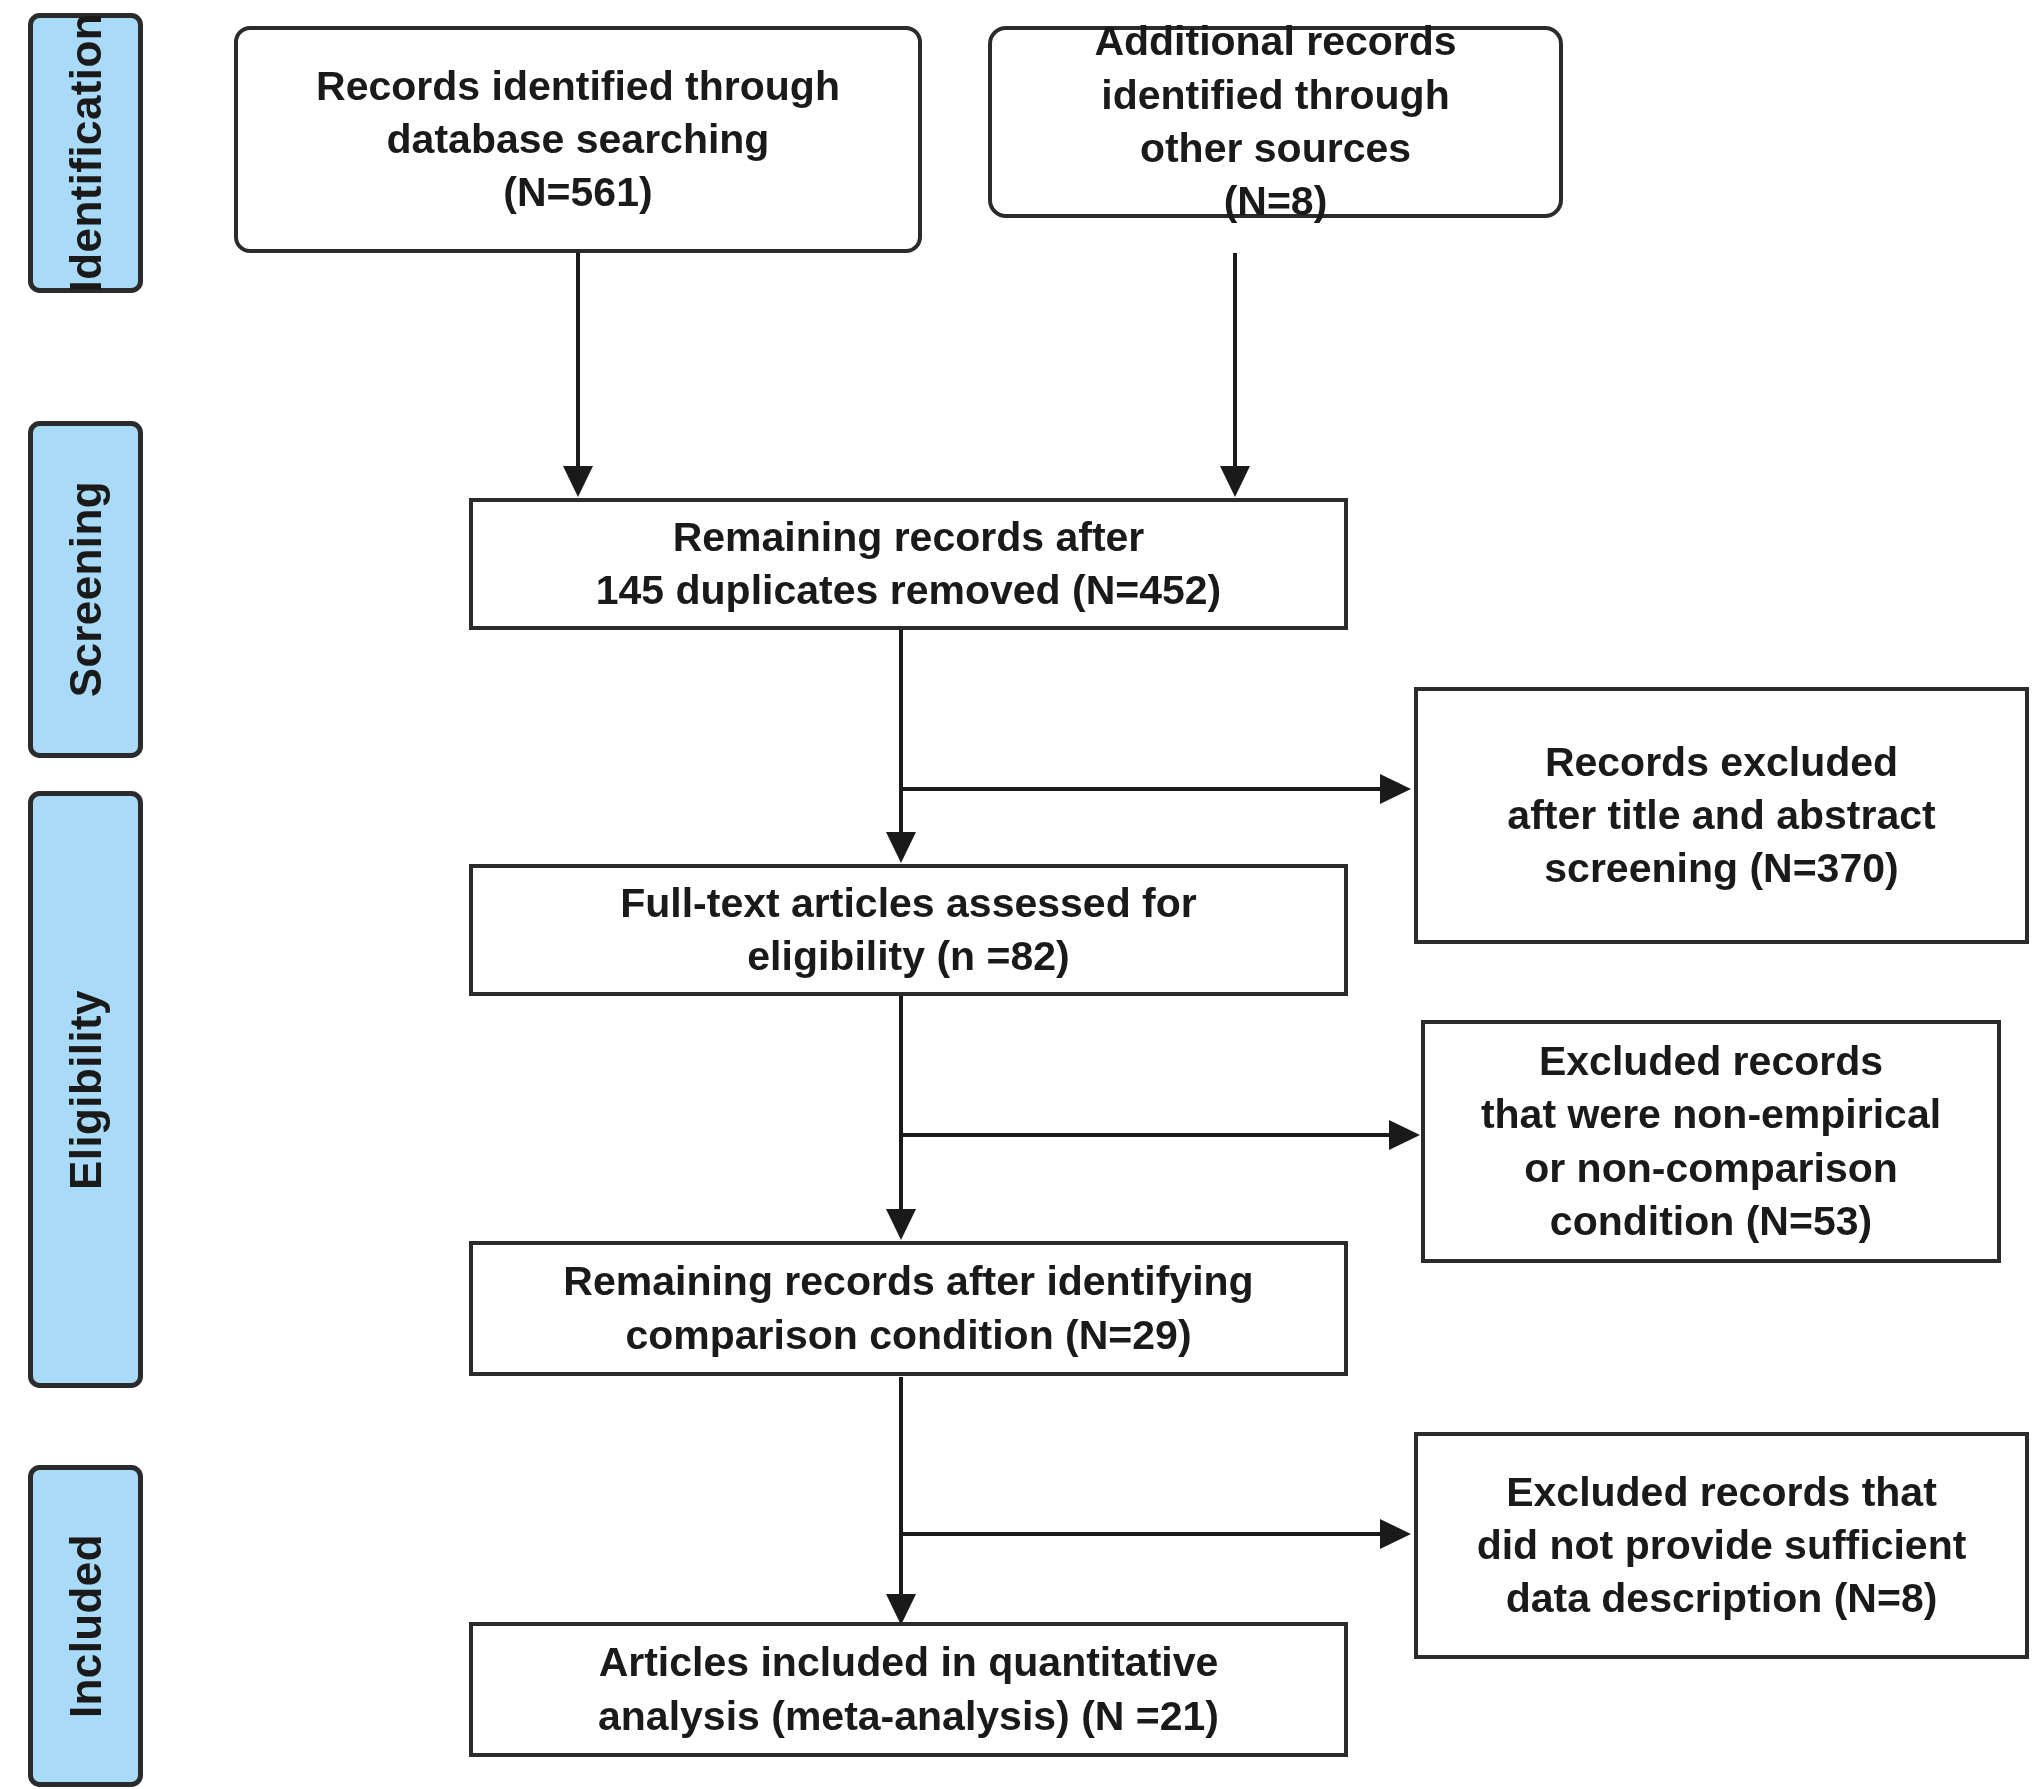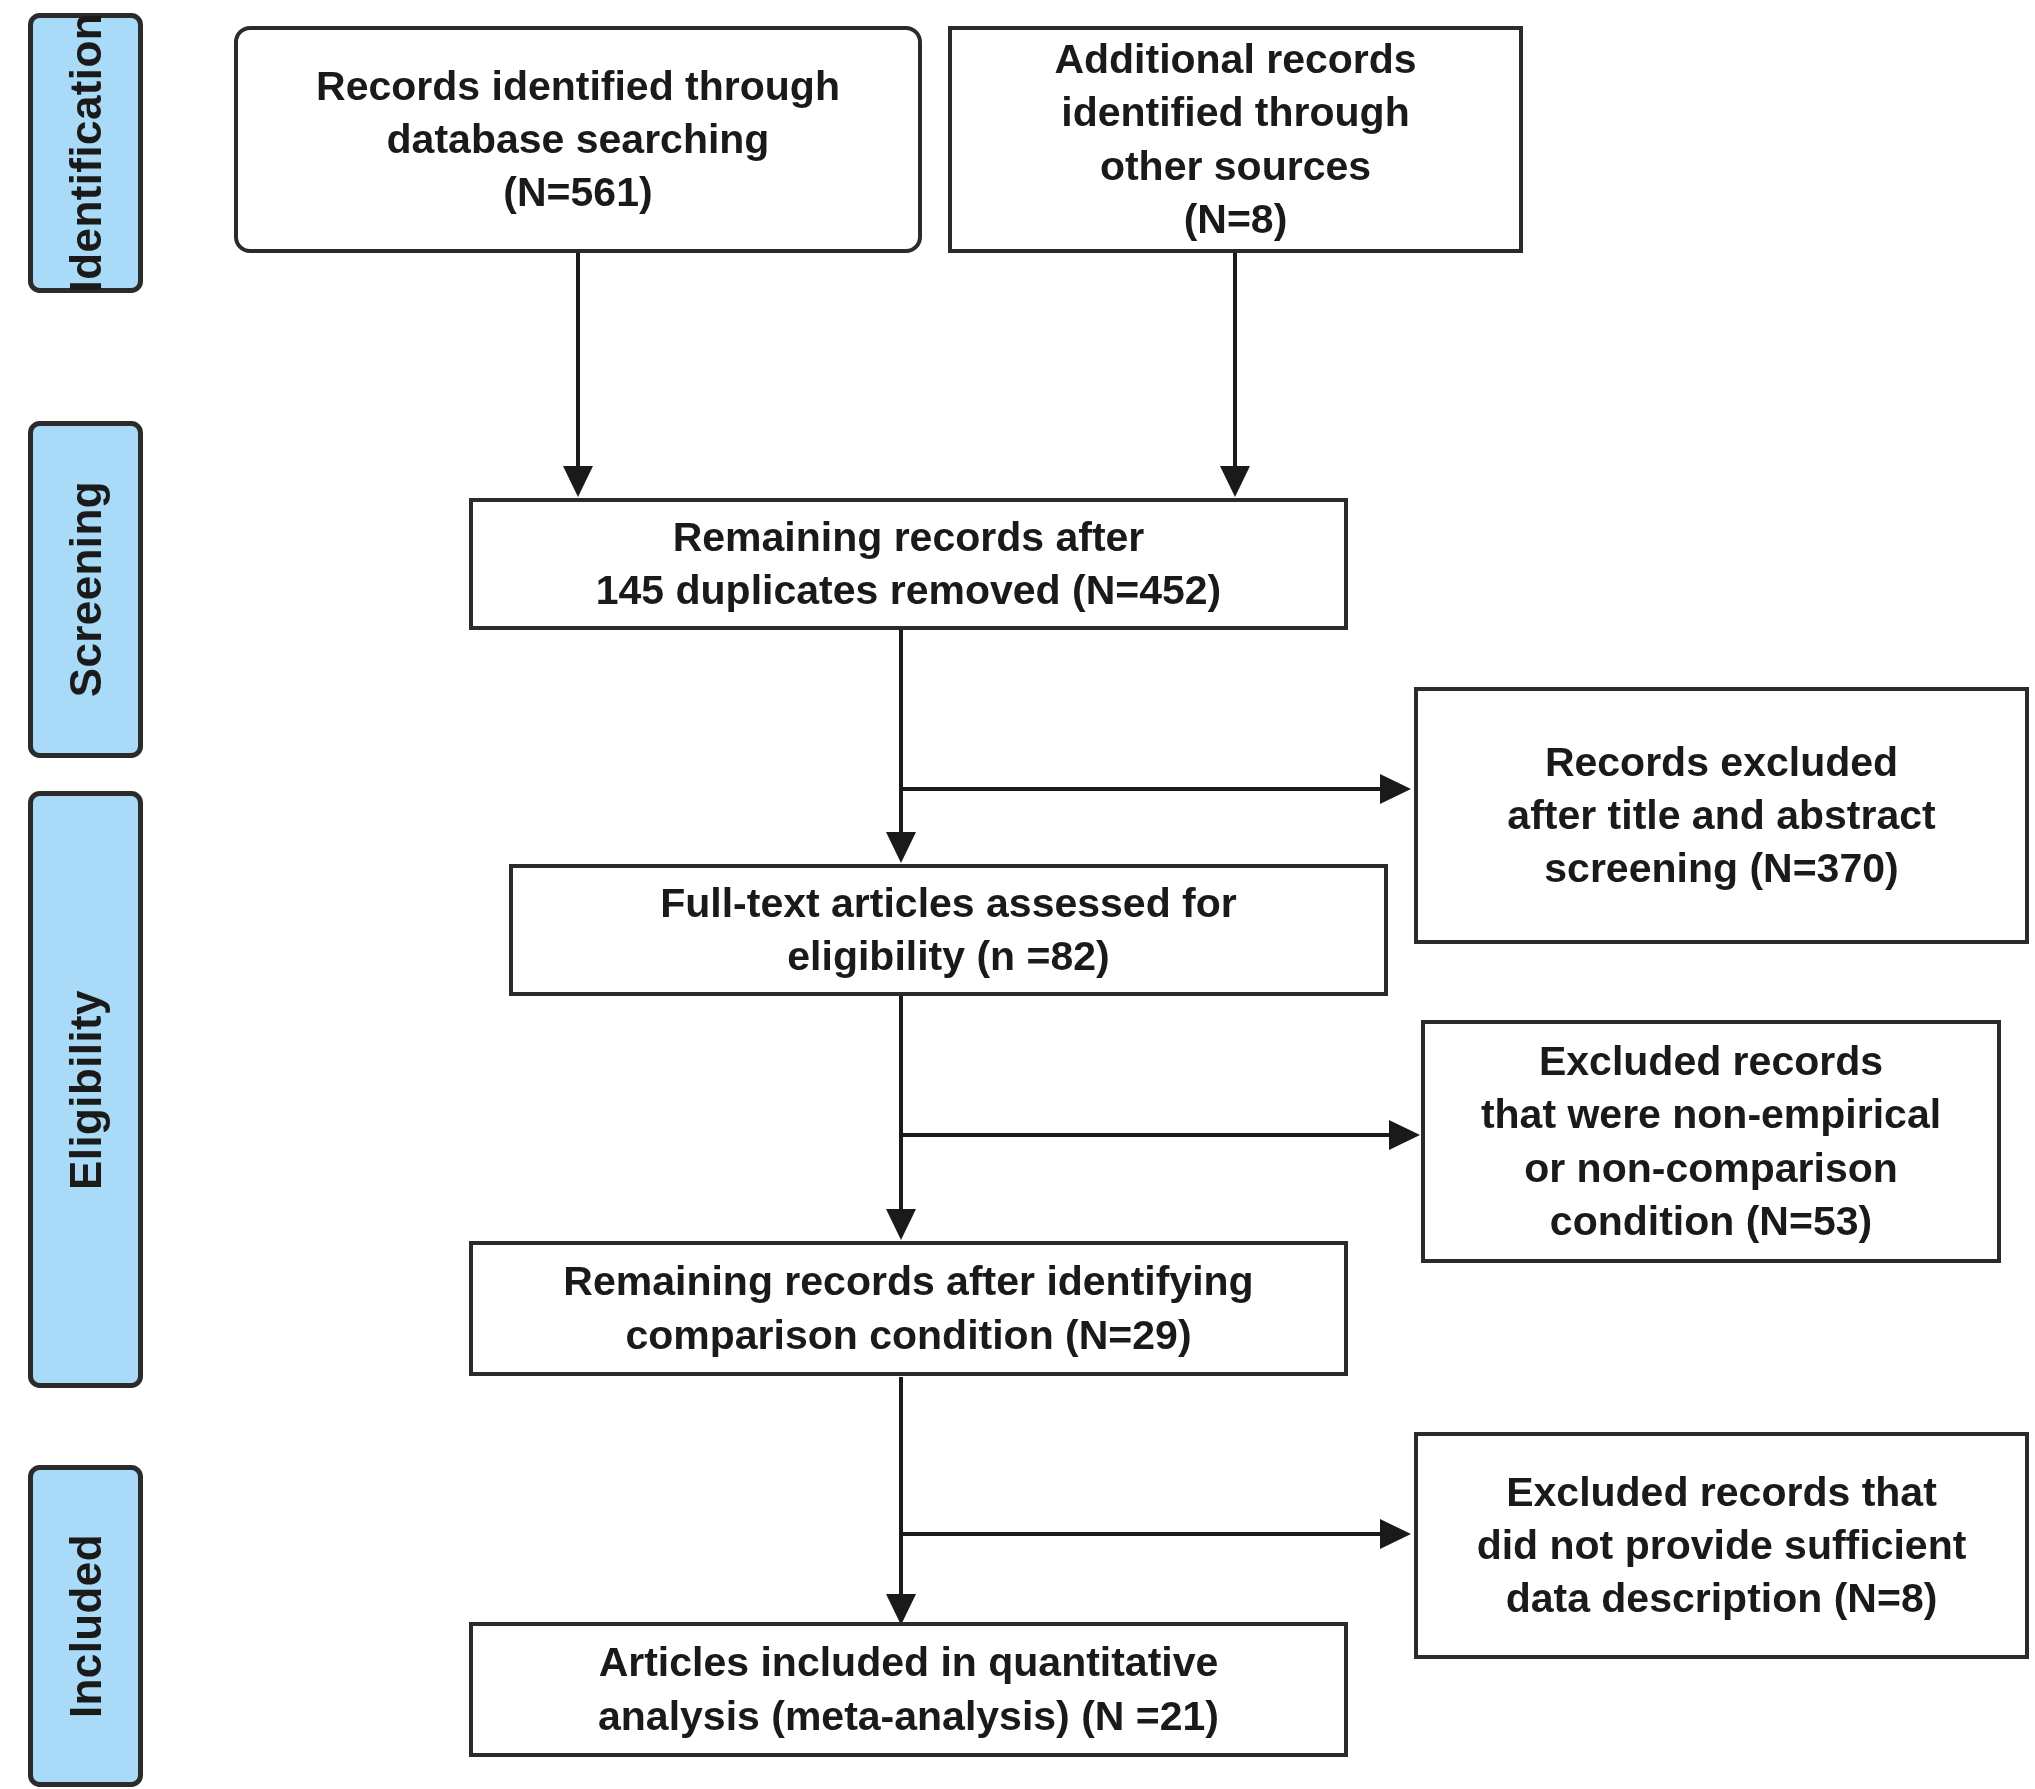--- a/index.html
+++ b/index.html
@@ -105,21 +105,21 @@
   <div class="stage-pill" style="left:28px; top:1465px; width:115px; height:322px;">
     <span class="stage-label">Included</span>
   </div>
 
   <div class="flow-box" style="left:234px; top:26px; width:688px; height:227px;border-radius:16px;">
     <span class="box-text">Records identified through
 database searching
 (N=561)</span>
   </div>
 
-  <div class="flow-box" style="left:948px; top:26px; width:575px; height:227px;">
+  <div class="flow-box" style="left:988px; top:26px; width:575px; height:192px;border-radius:18px;">
     <span class="box-text">Additional records
 identified through
 other sources
 (N=8)</span>
   </div>
 
   <div class="v-line" style="left:576px; top:253px; width:4.4px; height:216px;"></div>
   <div class="arrow-down" style="left:563px; top:466px;"></div>
 
   <div class="v-line" style="left:1233px; top:253px; width:4.4px; height:216px;"></div>
@@ -135,21 +135,21 @@
 
   <div class="h-line" style="left:899px; top:787px; width:483px;"></div>
   <div class="arrow-right" style="left:1380px; top:774px;"></div>
 
   <div class="flow-box" style="left:1414px; top:687px; width:615px; height:257px;">
     <span class="box-text">Records  excluded
 after title and abstract
 screening  (N=370)</span>
   </div>
 
-  <div class="flow-box" style="left:469px; top:864px; width:879px; height:132px;margin-left:40px;">
+  <div class="flow-box" style="left:469px; top:864px; width:879px; height:132px;">
     <span class="box-text">Full-text articles assessed for
 eligibility (n =82)</span>
   </div>
 
   <div class="v-line" style="left:899px; top:996px; width:4.4px; height:216px;"></div>
   <div class="arrow-down" style="left:886px; top:1209px;"></div>
 
   <div class="h-line" style="left:899px; top:1133px; width:492px;"></div>
   <div class="arrow-right" style="left:1389px; top:1120px;"></div>
 

